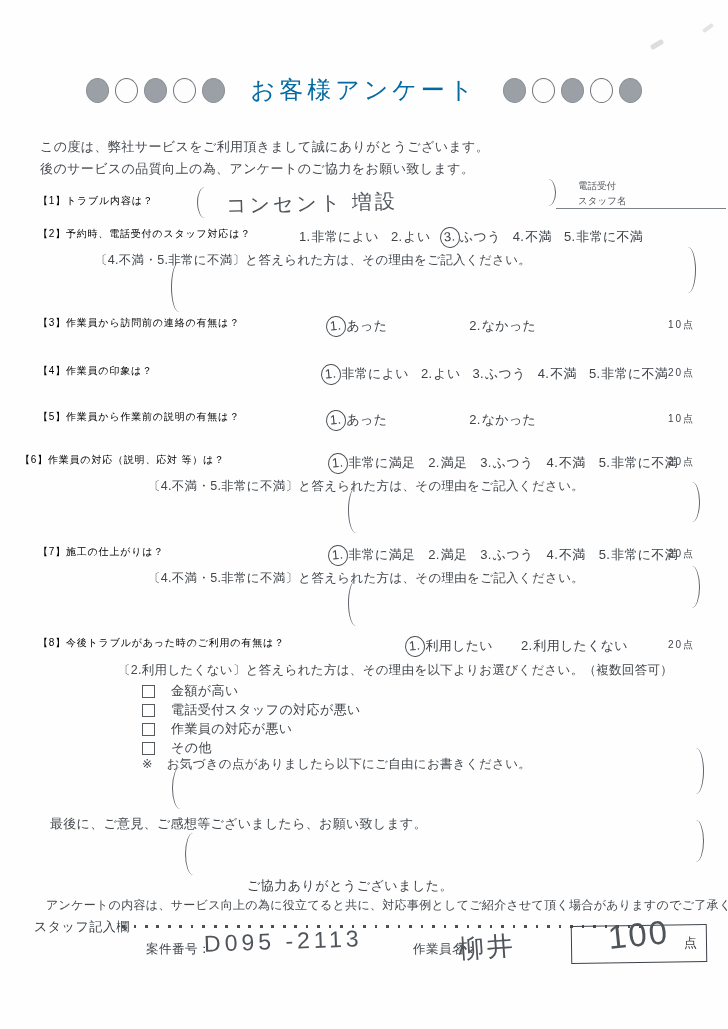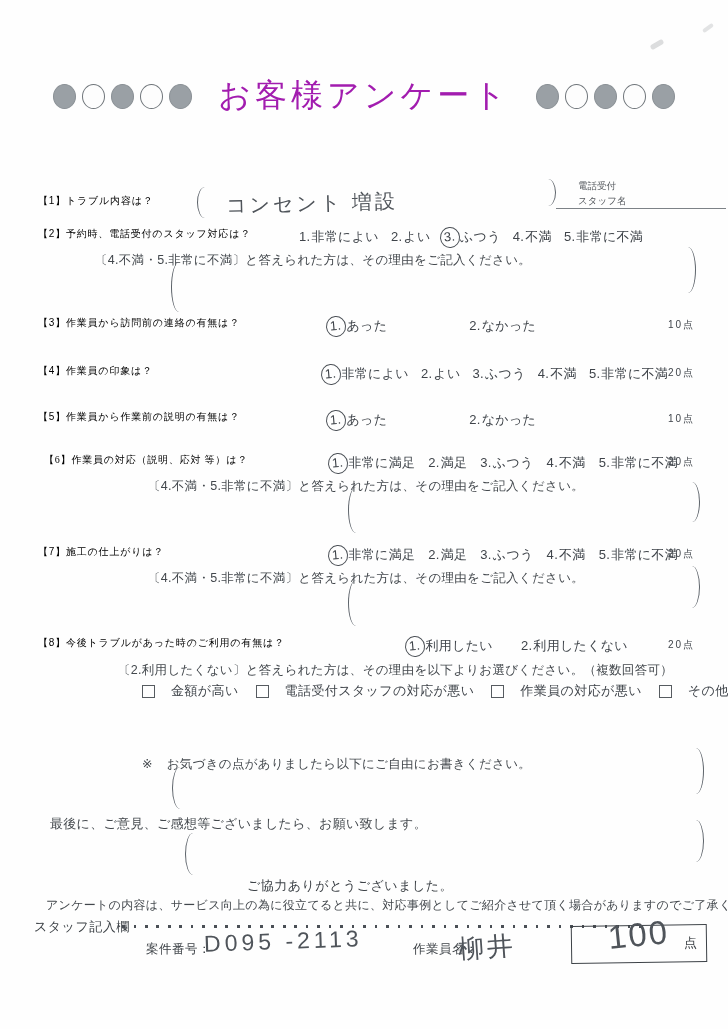--- a/index.html
+++ b/index.html
@@ -9,38 +9,38 @@
     font-family:"Liberation Sans","DejaVu Sans",sans-serif;
     color:#3d4247;
   }
   .abs { position:absolute; white-space:nowrap; }
   
   .title-row { display:flex; align-items:center; justify-content:center; gap:26px; width:728px; }
   .circles { display:flex; gap:6px; align-items:center; }
   .c { width:21px; height:23px; border-radius:50%; display:inline-block; }
   .c-solid  { background:#9aa0a5; border:1px solid #8a9095; }
   .c-outline{ background:#fdfdfd; border:1.6px solid #6f757a; }
-  .page-title { font-size:32px; letter-spacing:4px; color:#a21caf; }
+  .page-title { font-size:24px; letter-spacing:4px; color:#0369a1; }
   
   .intro { font-size:13px; line-height:1.7; color:#45494e; letter-spacing:0.4px; }
   
   .q-label { font-size:10px; letter-spacing:0.8px; color:#000000; }
   .opts { display:flex; align-items:center; font-size:13px; color:#3f444a; letter-spacing:0.3px; }
   .opt .num { margin-right:1px; }
   .num.circled {
     display:inline-block; border:1.6px solid #4c5157; border-radius:50%;
     padding:1px 4px 3px 3px; margin:-3px 0 -3px -3px; transform:rotate(-5deg);
   }
   .points { font-size:10px; letter-spacing:2px; color:#3f444a; }
   .note { font-size:12.5px; color:#43484d; letter-spacing:0.3px; }
   
   .paren-open  { border-left:1.6px solid #5d636a; border-radius:50% / 50%; width:15px; }
   .paren-close { border-right:1.6px solid #5d636a; border-radius:50% / 50%; width:15px; }
   
-  .cb-col { display:flex; flex-direction:row; gap:17px;font-family:Liberation Serif, serif; }
+  .cb-col { display:flex; flex-direction:column; gap:5px;font-family:Liberation Serif, serif; }
   .cb-row { display:flex; align-items:center; height:14px; }
   .cb-box { width:11px; height:11px; border:1.4px solid #565b60; margin-right:16px; display:inline-block; }
   .cb-label { font-size:13px; color:#3f444a; letter-spacing:0.4px; }
   
   .hand { color:#4f545a; letter-spacing:3px; transform:rotate(-1.5deg); }
   
   .staff-lines { font-size:9.5px; line-height:1.55; color:#55595e;margin-left:16px; }
   .underline { border-bottom:1px solid #7d8287; }
   .dotline { height:2.5px; background:repeating-linear-gradient(90deg,#4a4f55 0 2.5px,transparent 2.5px 11.5px); }
   .score-box { border:1.6px solid #3d4247; transform:rotate(-0.8deg); }
@@ -65,20 +65,24 @@
     <span class="page-title">お客様アンケート</span>
     <span class="circles">
       <span class="c c-solid"></span>
       <span class="c c-outline"></span>
       <span class="c c-solid"></span>
       <span class="c c-outline"></span>
       <span class="c c-solid"></span>
     </span>
   </div>
 
+  <div class="abs intro" style="left:40px;top:136px;">
+    <div>この度は、弊社サービスをご利用頂きまして誠にありがとうございます。</div>
+    <div>後のサービスの品質向上の為、アンケートのご協力をお願い致します。</div>
+  </div>
 
   <div class="abs q-label" style="left:38px;top:194px;"><span>【1】</span><span>トラブル内容は？</span></div>
   <div class="abs paren-open" style="left:197px;top:187px;height:31px;"></div>
   <div class="abs hand" style="left:226px;top:190px;font-size:20px;">コンセント 増設</div>
   <div class="abs paren-close" style="left:540px;top:179px;height:27px;"></div>
   <div class="abs staff-lines" style="left:562px;top:179px;">
     <div>電話受付</div>
     <div>スタッフ名</div>
   </div>
   <div class="abs underline" style="left:556px;top:208px;width:170px;"></div>
@@ -112,21 +116,21 @@
     </div>
   <div class="abs points" style="left:668px;top:366px;">20点</div>
 
   <div class="abs q-label" style="left:38px;top:410px;"><span>【5】</span><span>作業員から作業前の説明の有無は？</span></div>
   <div class="abs opts" style="left:329px;top:411px;gap:82px;">
       <span class="opt"><span class="num circled">1.</span>あった</span>
       <span class="opt"><span class="num">2.</span>なかった</span>
     </div>
   <div class="abs points" style="left:668px;top:412px;">10点</div>
 
-  <div class="abs q-label" style="left:44px;top:453px;font-family:Liberation Serif, serif;"><span>【6】</span><span>作業員の対応（説明、応対 等）は？</span></div>
+  <div class="abs q-label" style="left:20px;top:453px;"><span>【6】</span><span>作業員の対応（説明、応対 等）は？</span></div>
   <div class="abs opts" style="left:331px;top:454px;gap:13px;">
       <span class="opt"><span class="num circled">1.</span>非常に満足</span>
       <span class="opt"><span class="num">2.</span>満足</span>
       <span class="opt"><span class="num">3.</span>ふつう</span>
       <span class="opt"><span class="num">4.</span>不満</span>
       <span class="opt"><span class="num">5.</span>非常に不満</span>
     </div>
   <div class="abs points" style="left:668px;top:455px;">20点</div>
   <div class="abs note" style="left:148px;top:478px;">〔4.不満・5.非常に不満〕と答えられた方は、その理由をご記入ください。</div>
   <div class="abs paren-open" style="left:348px;top:487px;height:46px;"></div>

